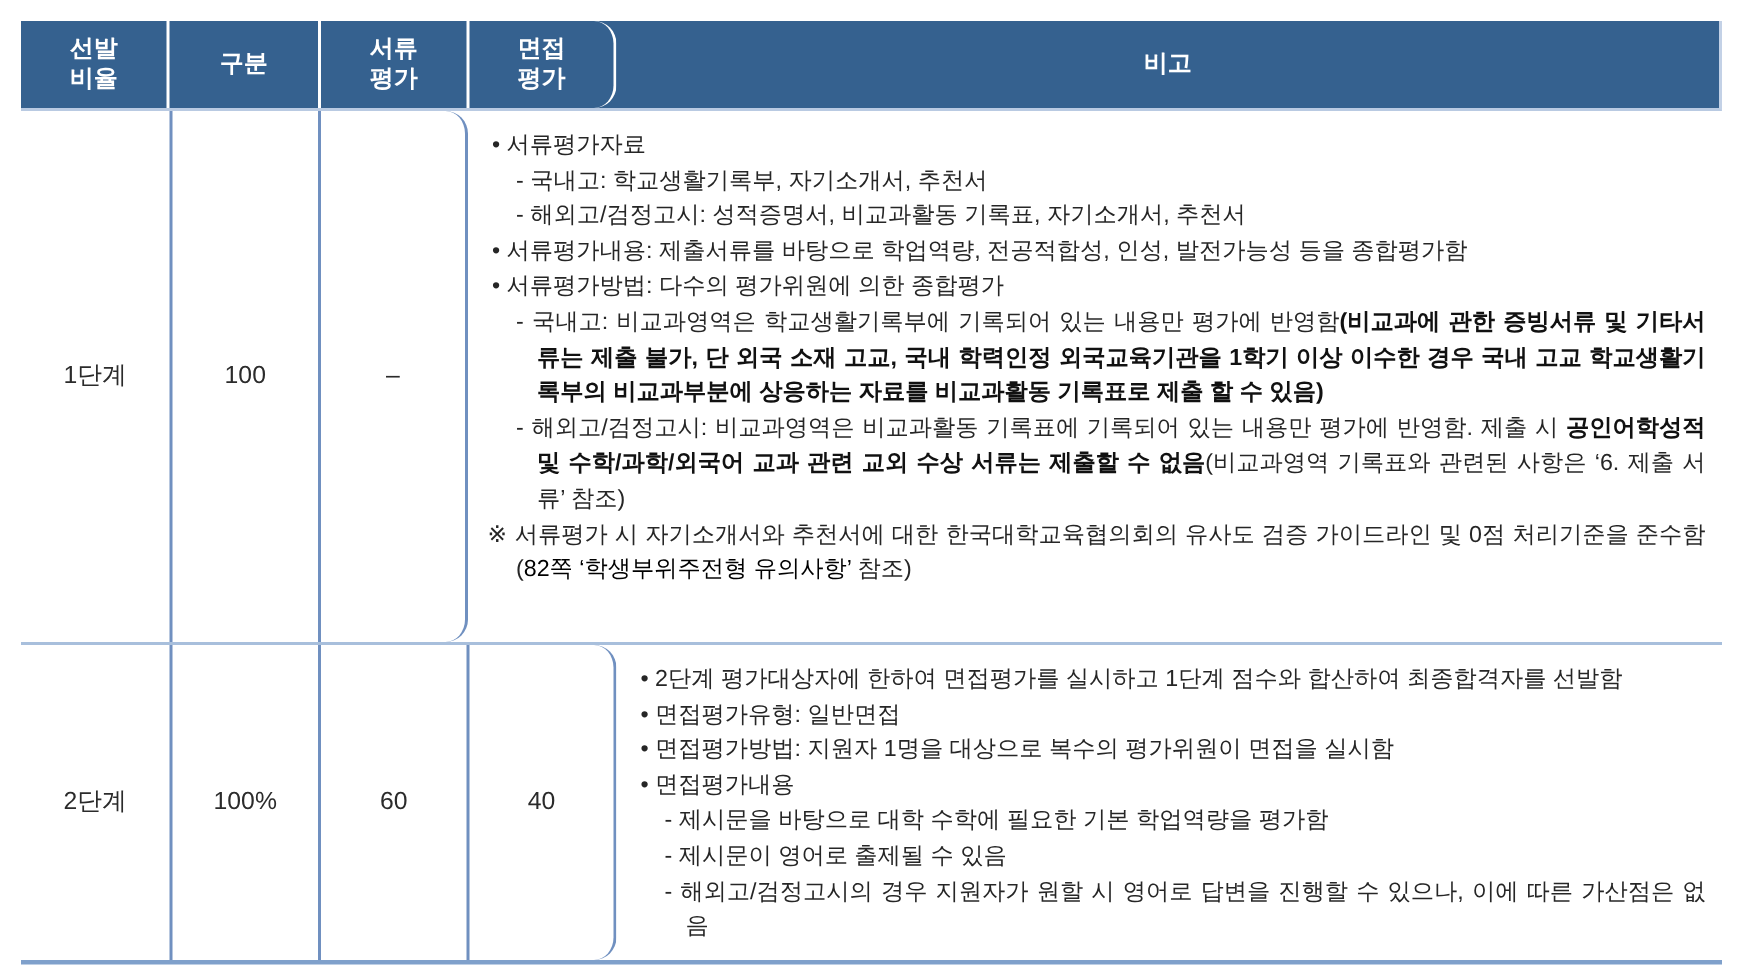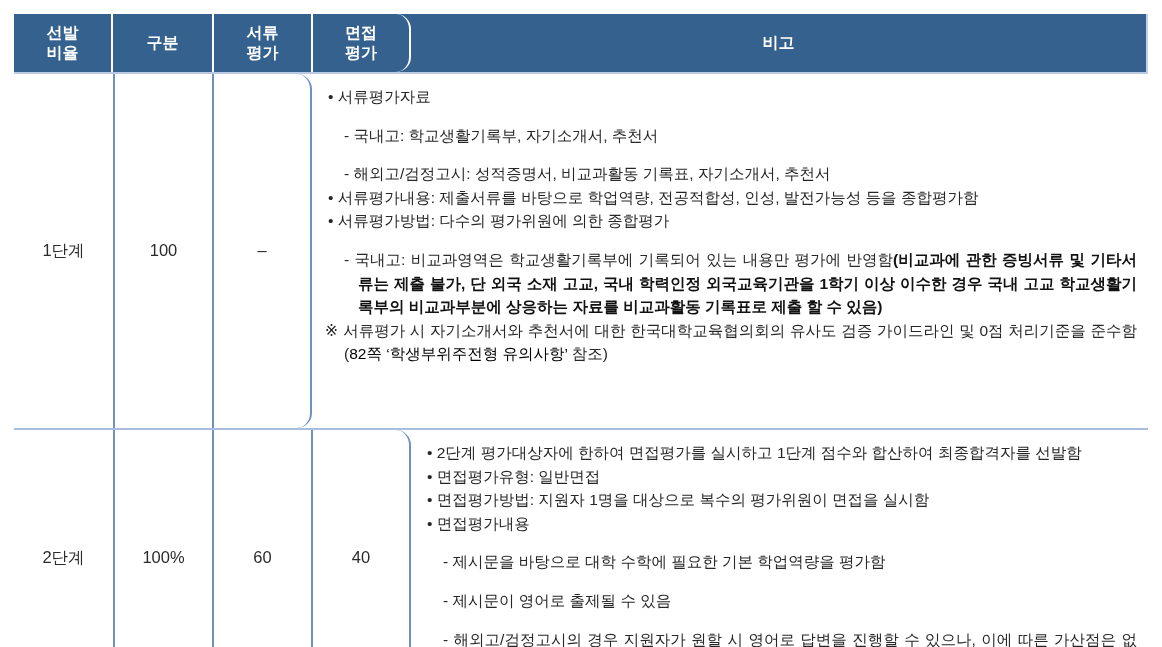--- a/index.html
+++ b/index.html
@@ -60,21 +60,21 @@
   .remarks-cell {
     flex: 1;
     display: block;
     padding: 11px 11px 10px 10px;
     font-size: 15.5px;
     line-height: 23.6px;
     border-right: none;
   }
   .r-item { text-align: justify; }
   .r-item.lvl0 { padding-left: 18px; text-indent: -12px; }
-  .r-item.lvl1 { padding-left: 36px; text-indent: -14px; margin-top: 15px; }
+  .r-item.lvl1 { padding-left: 36px; text-indent: -14px; }
   .r-item.lvl2 { padding-left: 22px; text-indent: -19px; }
   .marker { color: #262626; }
   .b { font-weight: bold; color: #111111; }
   .link { color: #000000; cursor: pointer; }
 </style>
 </head>
 <body>
 
 <div class="admission-table">
 
@@ -95,20 +95,21 @@
       <div class="cell c0">1단계</div>
       <div class="cell c2">100</div>
       <div class="cell c3">–</div>
       <div class="remarks-cell">
           <div class="r-item lvl0"><span class="marker">• </span><span>서류평가자료</span></div>
           <div class="r-item lvl1"><span class="marker">- </span><span>국내고: 학교생활기록부, 자기소개서, 추천서</span></div>
           <div class="r-item lvl1"><span class="marker">- </span><span>해외고/검정고시: 성적증명서, 비교과활동 기록표, 자기소개서, 추천서</span></div>
           <div class="r-item lvl0"><span class="marker">• </span><span>서류평가내용: 제출서류를 바탕으로 학업역량, 전공적합성, 인성, 발전가능성 등을 종합평가함</span></div>
           <div class="r-item lvl0"><span class="marker">• </span><span>서류평가방법: 다수의 평가위원에 의한 종합평가</span></div>
           <div class="r-item lvl1"><span class="marker">- </span><span>국내고: 비교과영역은 학교생활기록부에 기록되어 있는 내용만 평가에 반영함</span><span class="b">(비교과에 관한 증빙서류 및 기타서류는 제출 불가, 단 외국 소재 고교, 국내 학력인정 외국교육기관을 1학기 이상 이수한 경우 국내 고교 학교생활기록부의 비교과부분에 상응하는 자료를 비교과활동 기록표로 제출 할 수 있음)</span></div>
+          <div class="r-item lvl1"><span class="marker">- </span><span>해외고/검정고시: 비교과영역은 비교과활동 기록표에 기록되어 있는 내용만 평가에 반영함. 제출 시 </span><span class="b">공인어학성적 및 수학/과학/외국어 교과 관련 교외 수상 서류는 제출할 수 없음</span><span>(비교과영역 기록표와 관련된 사항은 ‘6. 제출 서류’ 참조)</span></div>
           <div class="r-item lvl2"><span class="marker">※ </span><span>서류평가 시 자기소개서와 추천서에 대한 한국대학교육협의회의 유사도 검증 가이드라인 및 0점 처리기준을 준수함(</span><span class="link">82쪽 ‘학생부위주전형 유의사항’</span><span> 참조)</span></div>
         </div>
     </div>
 
     <div class="body-row r1">
       <div class="cell c0">2단계</div>
       <div class="cell c1">100%</div>
       <div class="cell c2">60</div>
       <div class="cell c3">40</div>
       <div class="remarks-cell">

